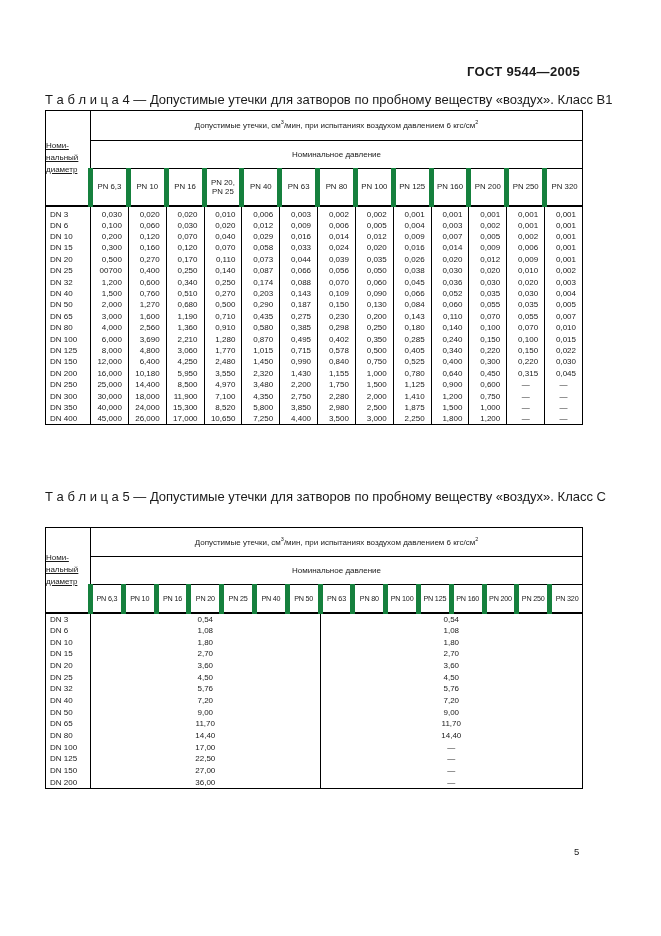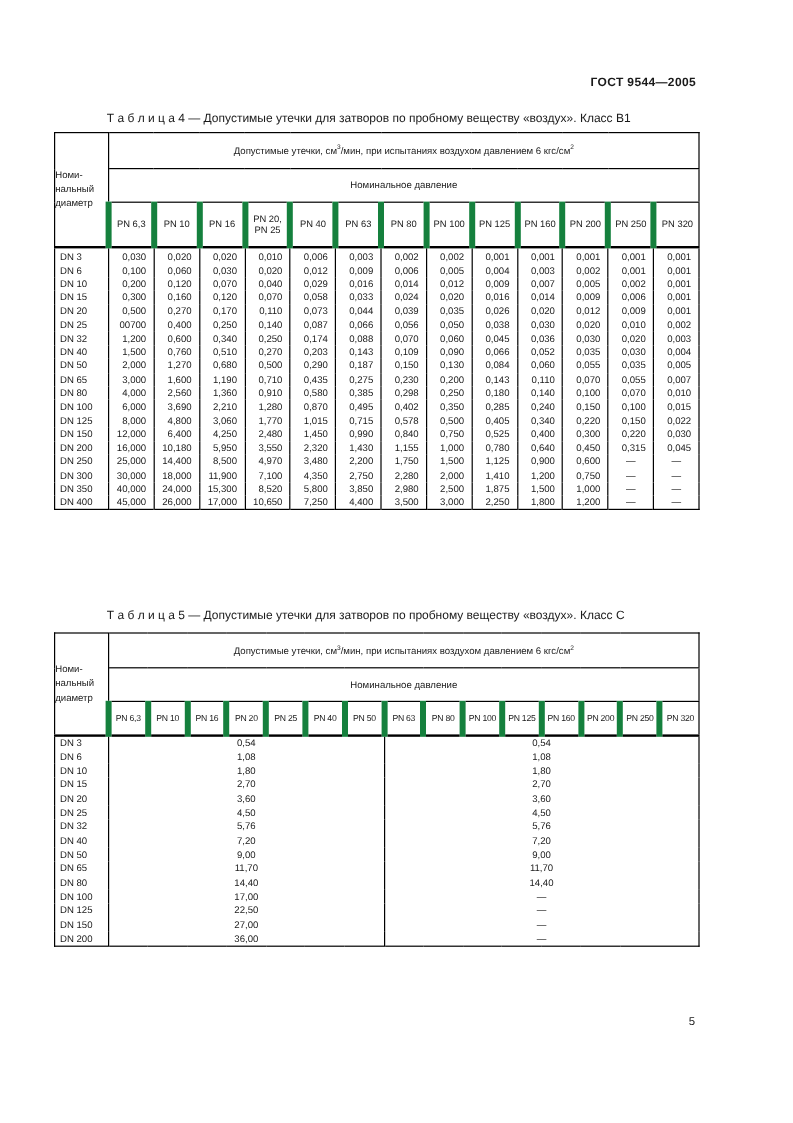--- a/index.html
+++ b/index.html
@@ -3,38 +3,38 @@
 <meta charset="utf-8">
 <style>
   html,body{margin:0;padding:0;}
   body{
     width:661px;height:936px;background:#ffffff;position:relative;overflow:hidden;
     font-family:"Liberation Sans","DejaVu Sans",sans-serif;color:#1a1a1a;
     -webkit-font-smoothing:antialiased;
   }
   .doc-code{
     position:absolute;top:64px;right:81px;
-    font-size:10px;font-weight:bold;letter-spacing:.3px;white-space:nowrap;
+    font-size:13px;font-weight:bold;letter-spacing:.3px;white-space:nowrap;
   }
-  .caption{position:absolute;left:45px;width:530px;font-size:10px;line-height:10px;white-space:nowrap;margin-left:44px;}
+  .caption{position:absolute;left:45px;width:530px;font-size:13px;line-height:10px;white-space:nowrap;}
   .caption.c4{top:95px;}
-  .caption.c5{top:509px;}
+  .caption.c5{top:492px;}
   table.t{
     position:absolute;left:45px;width:538px;
     border-collapse:collapse;table-layout:fixed;
     border:1.5px solid #000;
     font-size:8px;color:#1a1a1a;
   }
   table.t4{top:110px;}
   table.t5{top:527px;}
   .t th{font-weight:normal;padding:0;vertical-align:middle;}
   .t td{padding:0;vertical-align:middle;}
   .dn-head{
     border-right:1px solid #000;border-bottom:2.5px solid #000;
-    text-align:left;padding-left:4px;white-space:pre-line;line-height:12px;font-size:8px;
+    text-align:left;padding-left:4px;white-space:pre-line;line-height:12px;font-size:8px;text-decoration:underline;
   }
   .leak{border-bottom:1px solid #000;text-align:center;font-size:8px;}
   .leak sup{font-size:5.5px;vertical-align:super;line-height:0;}
   .pres{border-bottom:1px solid #000;text-align:center;font-size:8px;margin-left:29px;}
   .pn{border-left:5px solid #15803d;border-bottom:2.5px solid #000;text-align:center;white-space:pre-line;line-height:9px;}
   .t4 .pn{font-size:7.8px;}
   .t5 .pn{font-size:7.2px;letter-spacing:-.2px;}
   .t4 thead tr.r1{height:30px;}
   .t4 thead tr.r2{height:28px;}
   .t4 thead tr.r3{height:37px;}

